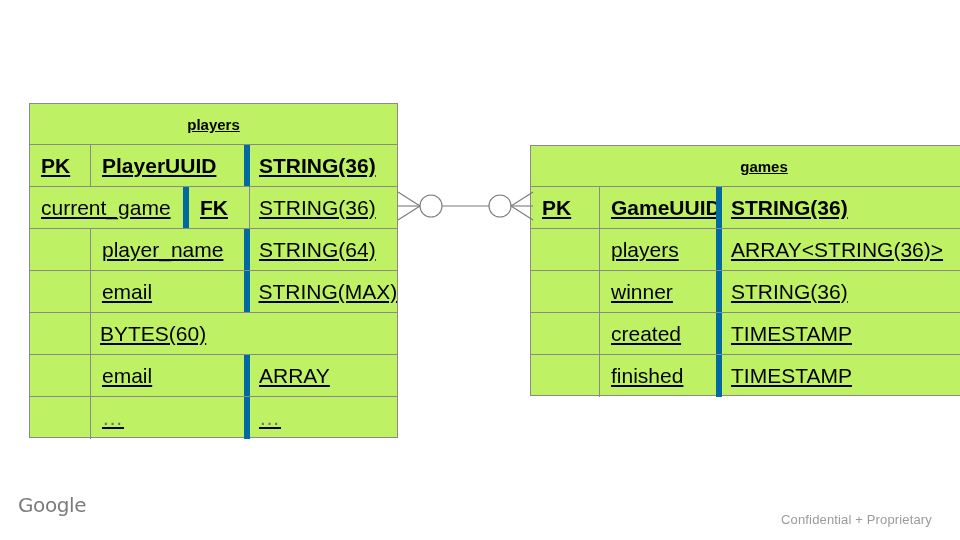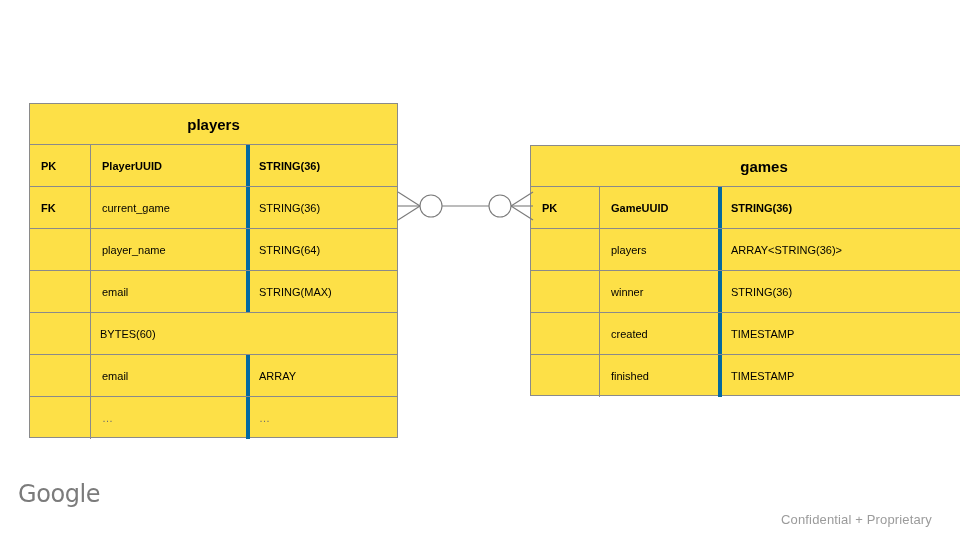--- a/index.html
+++ b/index.html
@@ -13,22 +13,23 @@
     position: relative;
     overflow: hidden;
     font-family: "Liberation Sans", sans-serif;
     color: #000000;
   }
 
   
   .er-table {
     position: absolute;
     border: 1px solid #8a8a8a;
-    background: #fde047;
-    box-sizing: border-box;
+    background: #bef264;
+    box-sizing: border-box;
+    text-decoration: underline;
   }
   #players-table {
     left: 29px;
     top: 103px;
     width: 369px;
     height: 335px;
   }
   #games-table {
     left: 530px;
     top: 145px;
@@ -54,32 +55,32 @@
   }
   .er-row:last-child {
     border-bottom: none;
     justify-content: center;
   }
 
   .er-cell {
     box-sizing: border-box;
     display: flex;
     align-items: center;
-    font-size: 11px;
+    font-size: 21px;
     overflow: hidden;
     white-space: nowrap;
   }
   .c-key {
     padding-left: 11px;
     font-weight: bold;
     border-right: 1px solid #8a8a8a;
   }
   .c-name {
     padding-left: 11px;
-    border-right: 4px solid #0369a1;
+    border-right: 6px solid #0369a1;
   }
   .c-type {
     padding-left: 9px;
   }
 
   
   #players-table .c-key  { width: 61px; }
   #players-table .c-name { width: 159px; }
   #players-table .c-type { flex: 1 1 auto; }
 
@@ -99,22 +100,22 @@
     left: 392px;
     top: 182px;
     width: 148px;
     height: 48px;
   }
 
   
   #google-logo {
     position: absolute;
     left: 18px;
-    top: 480px;
-    font-size: 24px;
+    top: 493px;
+    font-size: 20px;
     color: #7b7b7b;
     letter-spacing: -0.4px;
     font-family: "DejaVu Sans", sans-serif;
   }
   #confidential-note {
     position: absolute;
     right: 28px;
     top: 512px;
     font-size: 13px;
     color: #9b9b9b;
@@ -127,22 +128,22 @@
 <div class="er-table" id="players-table">
   <div class="er-title">players</div>
 
   <div class="er-row row-pk">
     <div class="er-cell c-key">PK</div>
     <div class="er-cell c-name">PlayerUUID</div>
     <div class="er-cell c-type">STRING(36)</div>
   </div>
 
   <div class="er-row">
+    <div class="er-cell c-name">current_game</div>
     <div class="er-cell c-key">FK</div>
-    <div class="er-cell c-name">current_game</div>
     <div class="er-cell c-type">STRING(36)</div>
   </div>
 
   <div class="er-row">
     <div class="er-cell c-key"></div>
     <div class="er-cell c-name">player_name</div>
     <div class="er-cell c-type">STRING(64)</div>
   </div>
 
   <div class="er-row">

